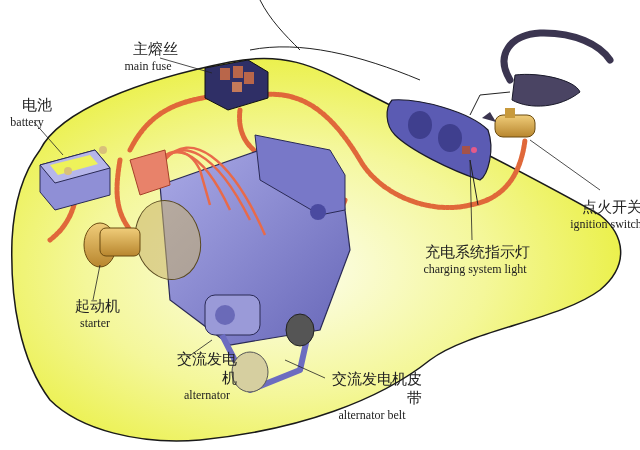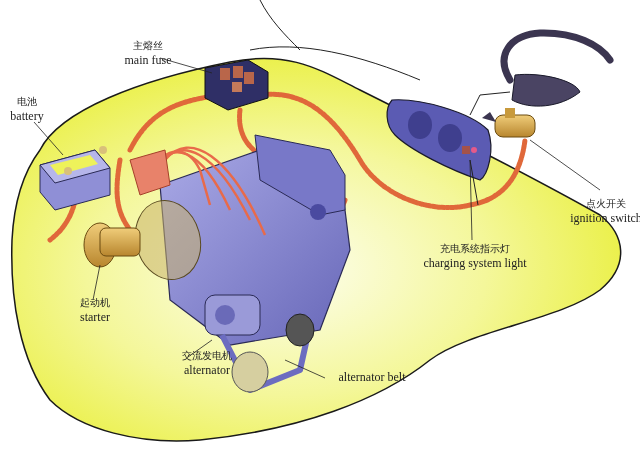--- a/index.html
+++ b/index.html
@@ -1,20 +1,20 @@
 <!DOCTYPE html>
 <html><head>
 <meta charset="utf-8">
 <style>
   html, body { margin: 0; padding: 0; background: #ffffff; }
   body { width: 640px; height: 450px; position: relative; overflow: hidden;
          font-family: "DejaVu Serif", "Liberation Serif", serif; }
   #scene { position: absolute; left: 0; top: 0; width: 640px; height: 450px; }
   .label { position: absolute; text-align: center; color: #222; line-height: 1.25; }
-  .label .zh { font-size: 10px; display: block; }
+  .label .zh { font-size: 15px; display: block; text-align: right; }
   .label .en { font-size: 12px; display: block; font-family: "Liberation Serif", serif; }
 </style>
 </head>
 <body>
 
 <svg id="scene" viewBox="0 0 640 450" xmlns="http://www.w3.org/2000/svg">
   <defs>
     <radialGradient id="bodyGrad" cx="0.45" cy="0.55" r="0.6">
       <stop offset="0" stop-color="#fdfef0"></stop>
       <stop offset="0.55" stop-color="#f4f79a"></stop>
@@ -140,14 +140,15 @@
 </div>
 <div class="label" style="left:70px; top:297px; width:50px;">
   <span class="zh">起动机</span>
   <span class="en">starter</span>
 </div>
 <div class="label" style="left:135px; top:350px; width:60px;margin-left:42px;">
   <span class="zh">交流发电机</span>
   <span class="en">alternator</span>
 </div>
 <div class="label" style="left:322px; top:370px; width:100px;">
+  <span class="zh">交流发电机皮带</span>
   <span class="en">alternator belt</span>
 </div>
 
 </body></html>

